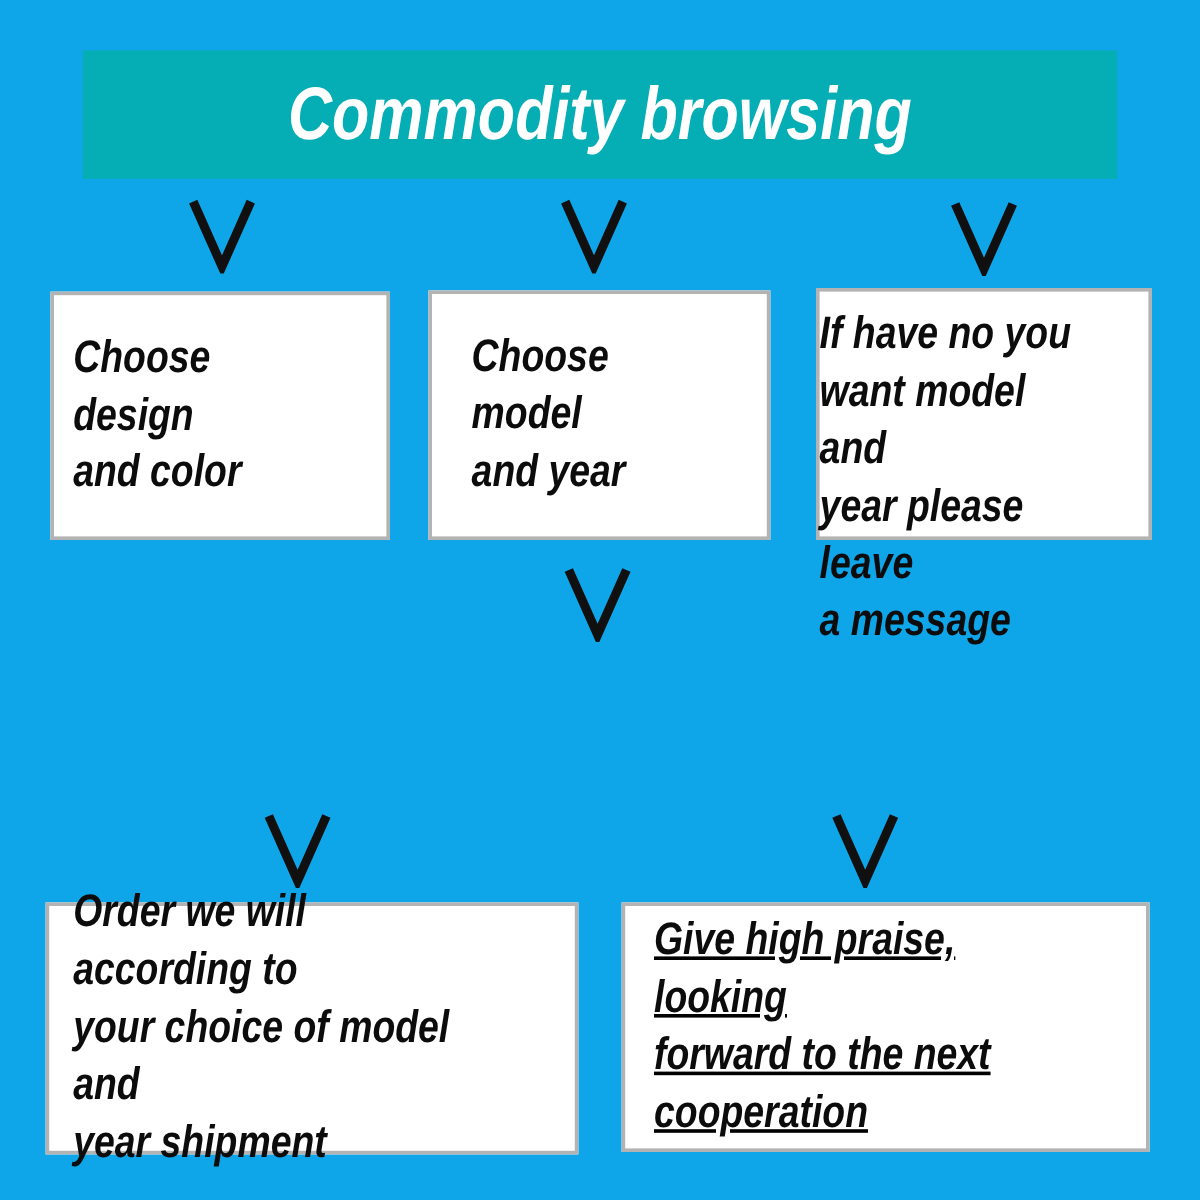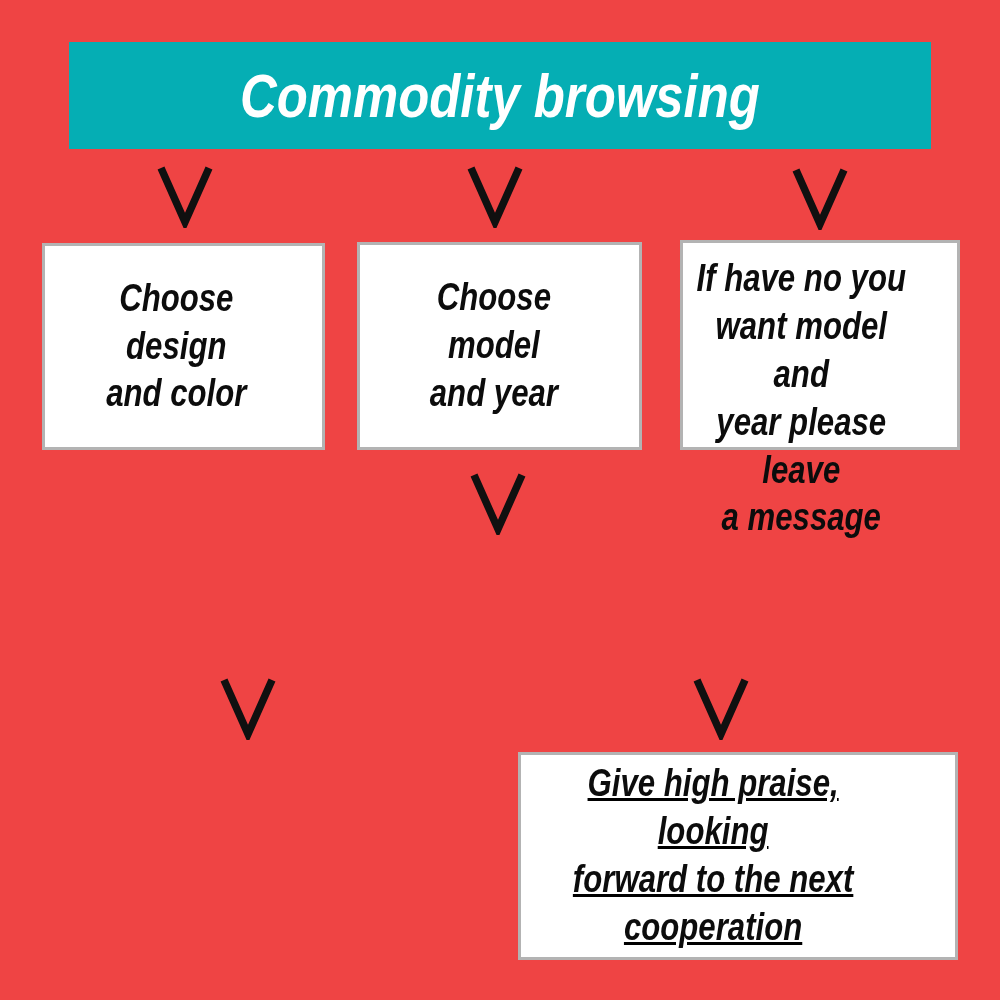--- a/index.html
+++ b/index.html
@@ -1,23 +1,22 @@
 <!DOCTYPE html>
 <html><head>
 <meta charset="utf-8">
 <style>
   html, body { margin: 0; padding: 0; background: #ffffff; }
   .canvas {
     position: relative;
     width: 1000px;
     height: 1000px;
-    background: #ef4444;
+    background: #0ea5e9;
     overflow: hidden;
     font-family: "Liberation Sans", sans-serif;
-    text-align: center;
   }
   .banner {
     position: absolute;
     background: #05aeb4;
     display: flex;
     align-items: center;
     justify-content: center;
   }
   .banner .label {
     color: #ffffff;
@@ -45,23 +44,23 @@
     color: #0c0c0c;
     font-size: 38px;
     font-weight: bold;
     font-style: italic;
     line-height: 1.26;
     white-space: pre-line;
     display: inline-block;
     transform: scaleX(0.82);
     transform-origin: 0 50%;
   }
-  .box.box1 { left: 42px;  top: 243px; width: 283px; height: 207px; padding-left: 30px; }
+  .box.box1 { left: 42px;  top: 243px; width: 283px; height: 207px; padding-left: 16px; }
   .box.box2 { left: 357px; top: 242px; width: 285px; height: 208px; padding-left: 33px; }
-  .box.box3 { left: 680px; top: 240px; width: 280px; height: 210px; padding-left: 10px; align-items: flex-start; padding-top: 12px; }
+  .box.box3 { left: 680px; top: 240px; width: 280px; height: 210px; align-items: flex-start; padding-top: 12px; }
   .box.box4 { left: 38px;  top: 752px; width: 444px; height: 210px; padding-left: 20px; }
   .box.box5 { left: 518px; top: 752px; width: 440px; height: 208px; padding-left: 24px; text-decoration: underline; }
 
   .arrow {
     position: absolute;
     width: 62px;
     height: 64px;
   }
   .arrow polyline {
     fill: none;
@@ -115,19 +114,24 @@
   </svg>
 
 
   <svg class="arrow a4" viewBox="0 0 60 64">
     <polyline points="6,4 30,58 54,4"></polyline>
   </svg>
   <svg class="arrow a5" viewBox="0 0 60 64">
     <polyline points="6,4 30,58 54,4"></polyline>
   </svg>
 
+  <div class="box box4">
+    <span class="text">Order we will according to
+your choice of model and
+year shipment</span>
+  </div>
   <div class="box box5">
     <span class="text">Give high praise, looking
 forward to the next
 cooperation</span>
   </div>
 
 </div>
 
 </body></html>

